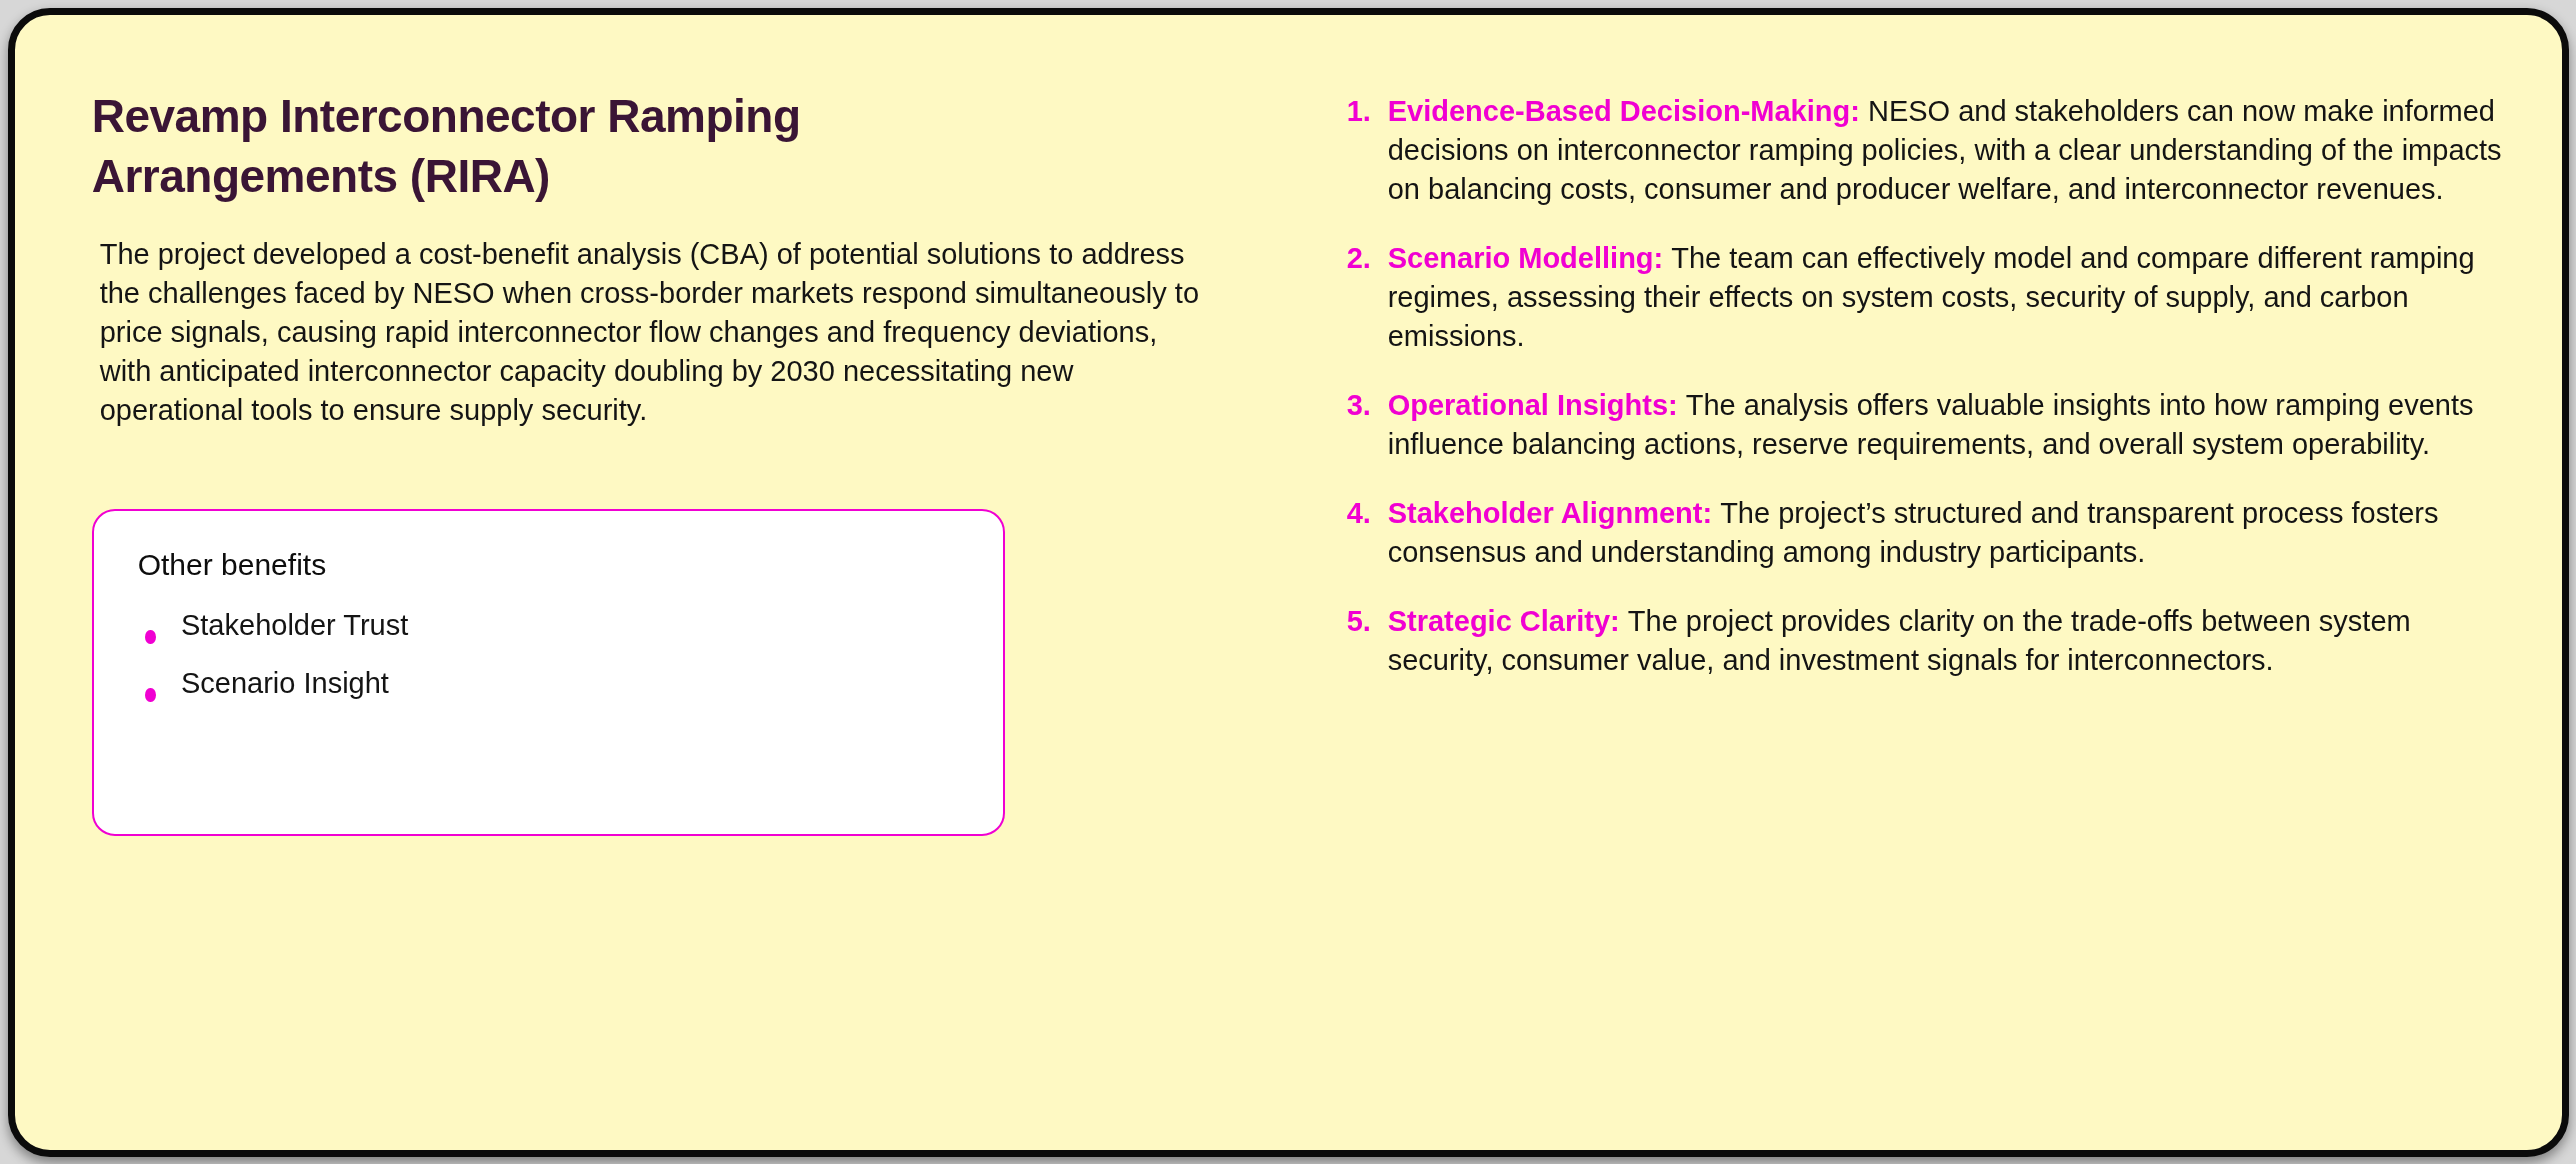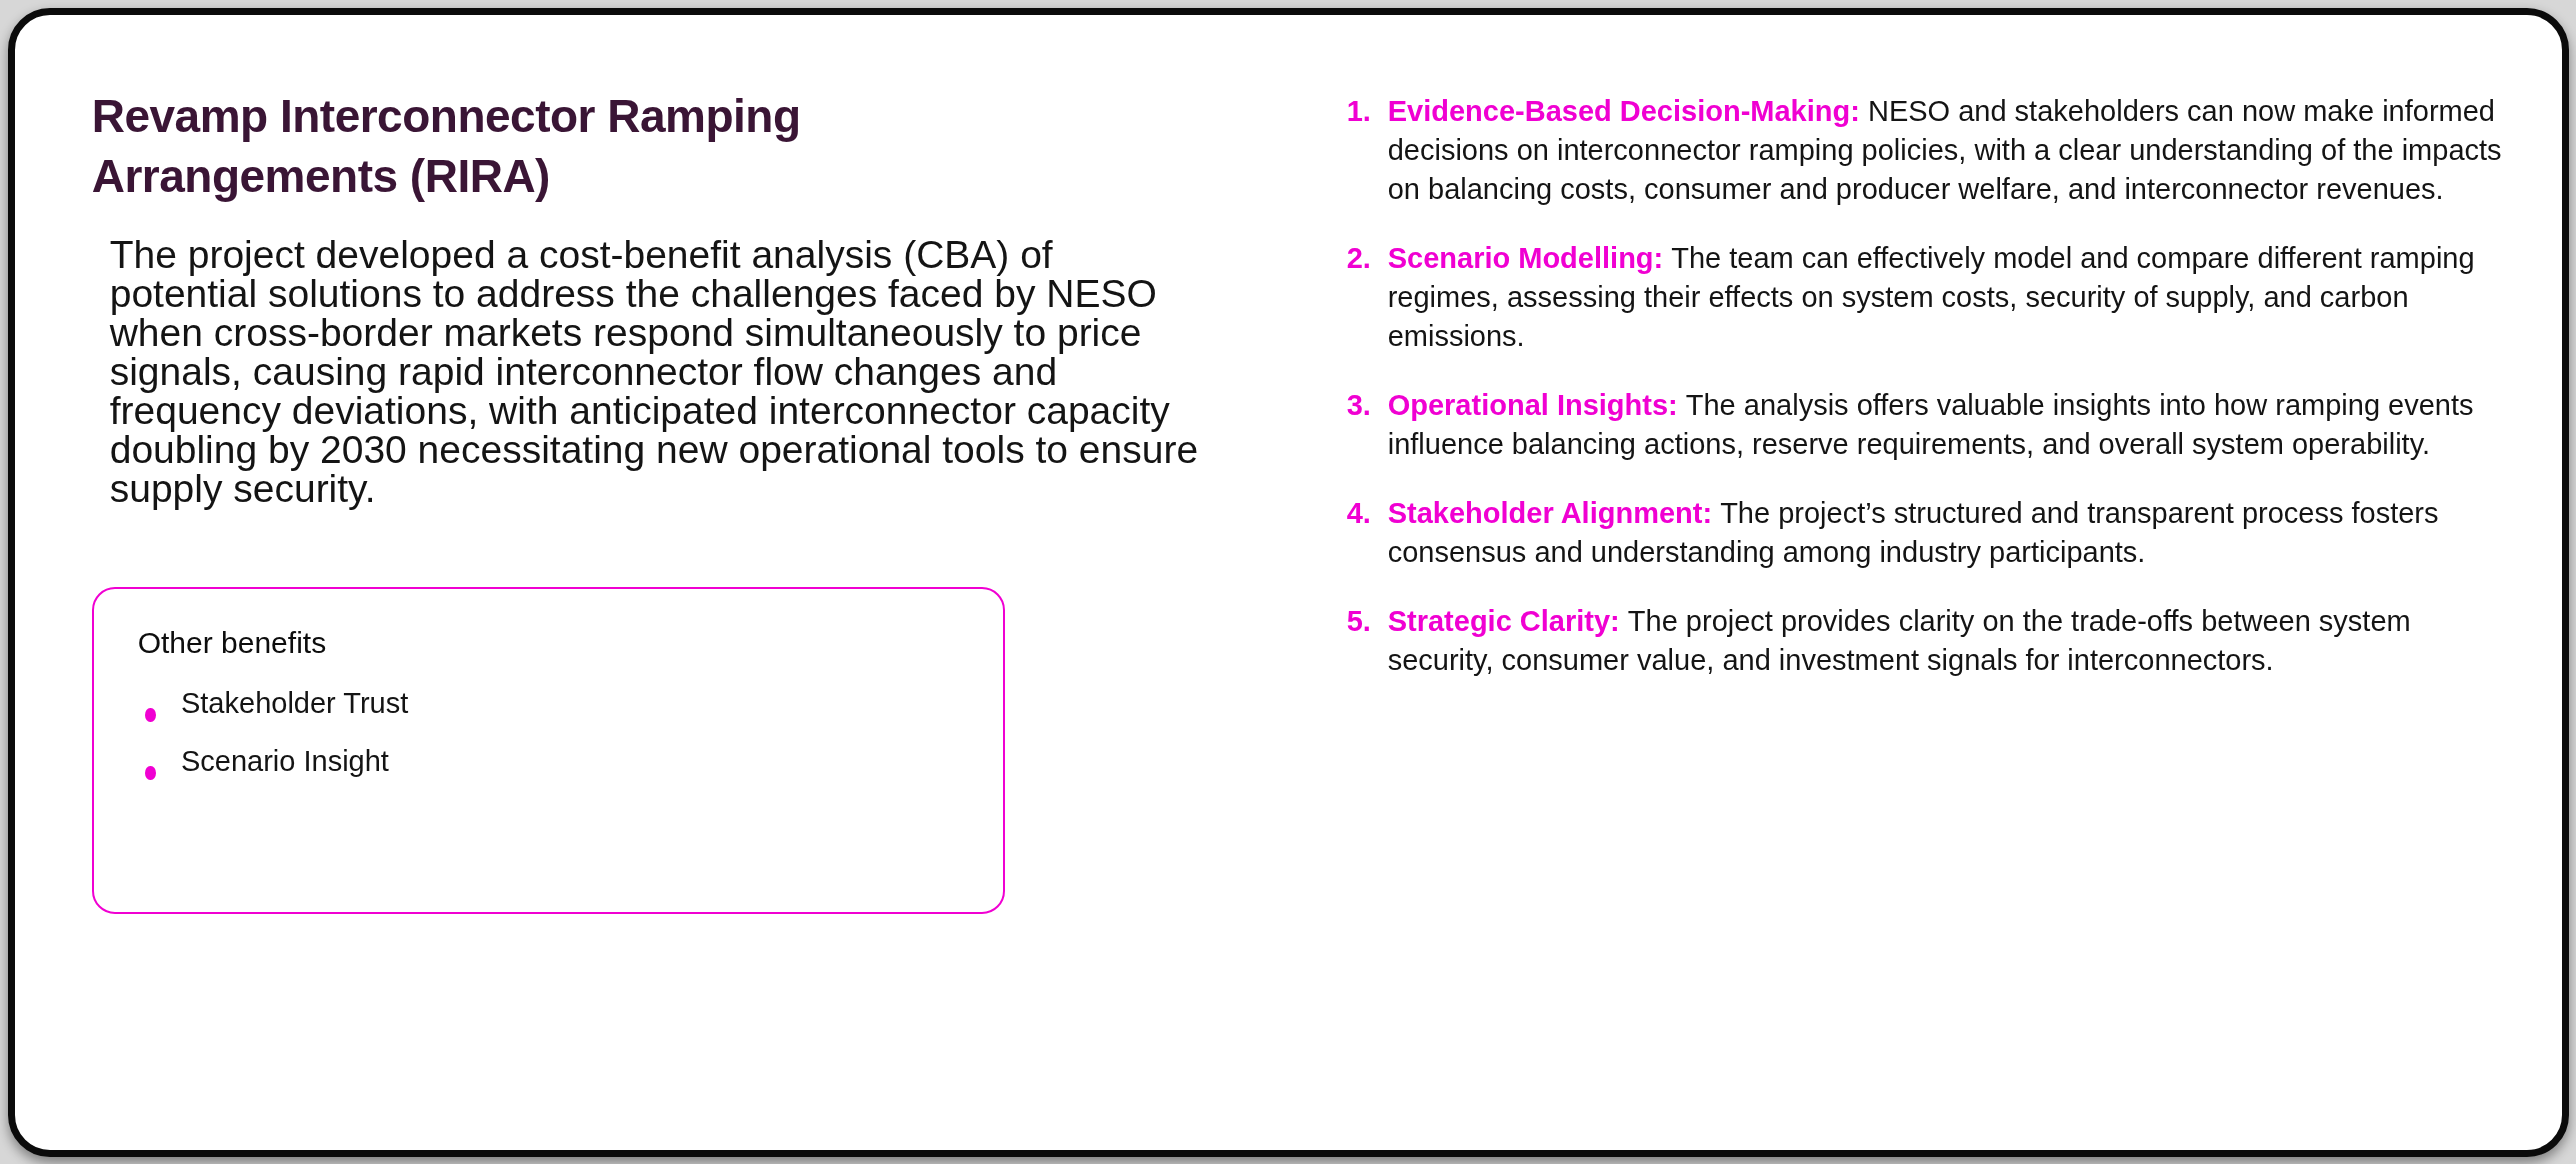--- a/index.html
+++ b/index.html
@@ -12,21 +12,21 @@
     font-family: "Liberation Sans", "DejaVu Sans", sans-serif;
     -webkit-font-smoothing: antialiased;
   }
   .card {
     box-sizing: border-box;
     position: absolute;
     left: 7.7px;
     top: 7.7px;
     width: 2561px;
     height: 1149px;
-    background: #ffffff;
+    background: #fef9c3;
     border: 7.7px solid #0b0b0b;
     border-radius: 42px;
     box-shadow: 0 5.8px 11.5px rgba(0,0,0,0.40);
     display: flex;
     padding: 54px 58px 38px 77px;
   }
   .col-left {
     width: 1119px;
     flex: 0 0 auto;
   }
@@ -38,23 +38,23 @@
   .title {
     margin: 17.3px 0 0 0;
     max-width: 970px;
     font-size: 46px;
     line-height: 60px;
     font-weight: bold;
     letter-spacing: -0.5px;
     color: #3a1535;
   }
   .intro {
-    margin: 29px 0 0 18px;
+    margin: 29px 0 0 8px;
     max-width: 1115px;
-    font-size: 39px;
+    font-size: 29px;
     line-height: 39px;
     color: #141414;
   }
   .benefits-box {
     box-sizing: border-box;
     margin-top: 79px;
     width: 913px;
     height: 327px;
     background: #ffffff;
     border: 2.9px solid #f000d2;

